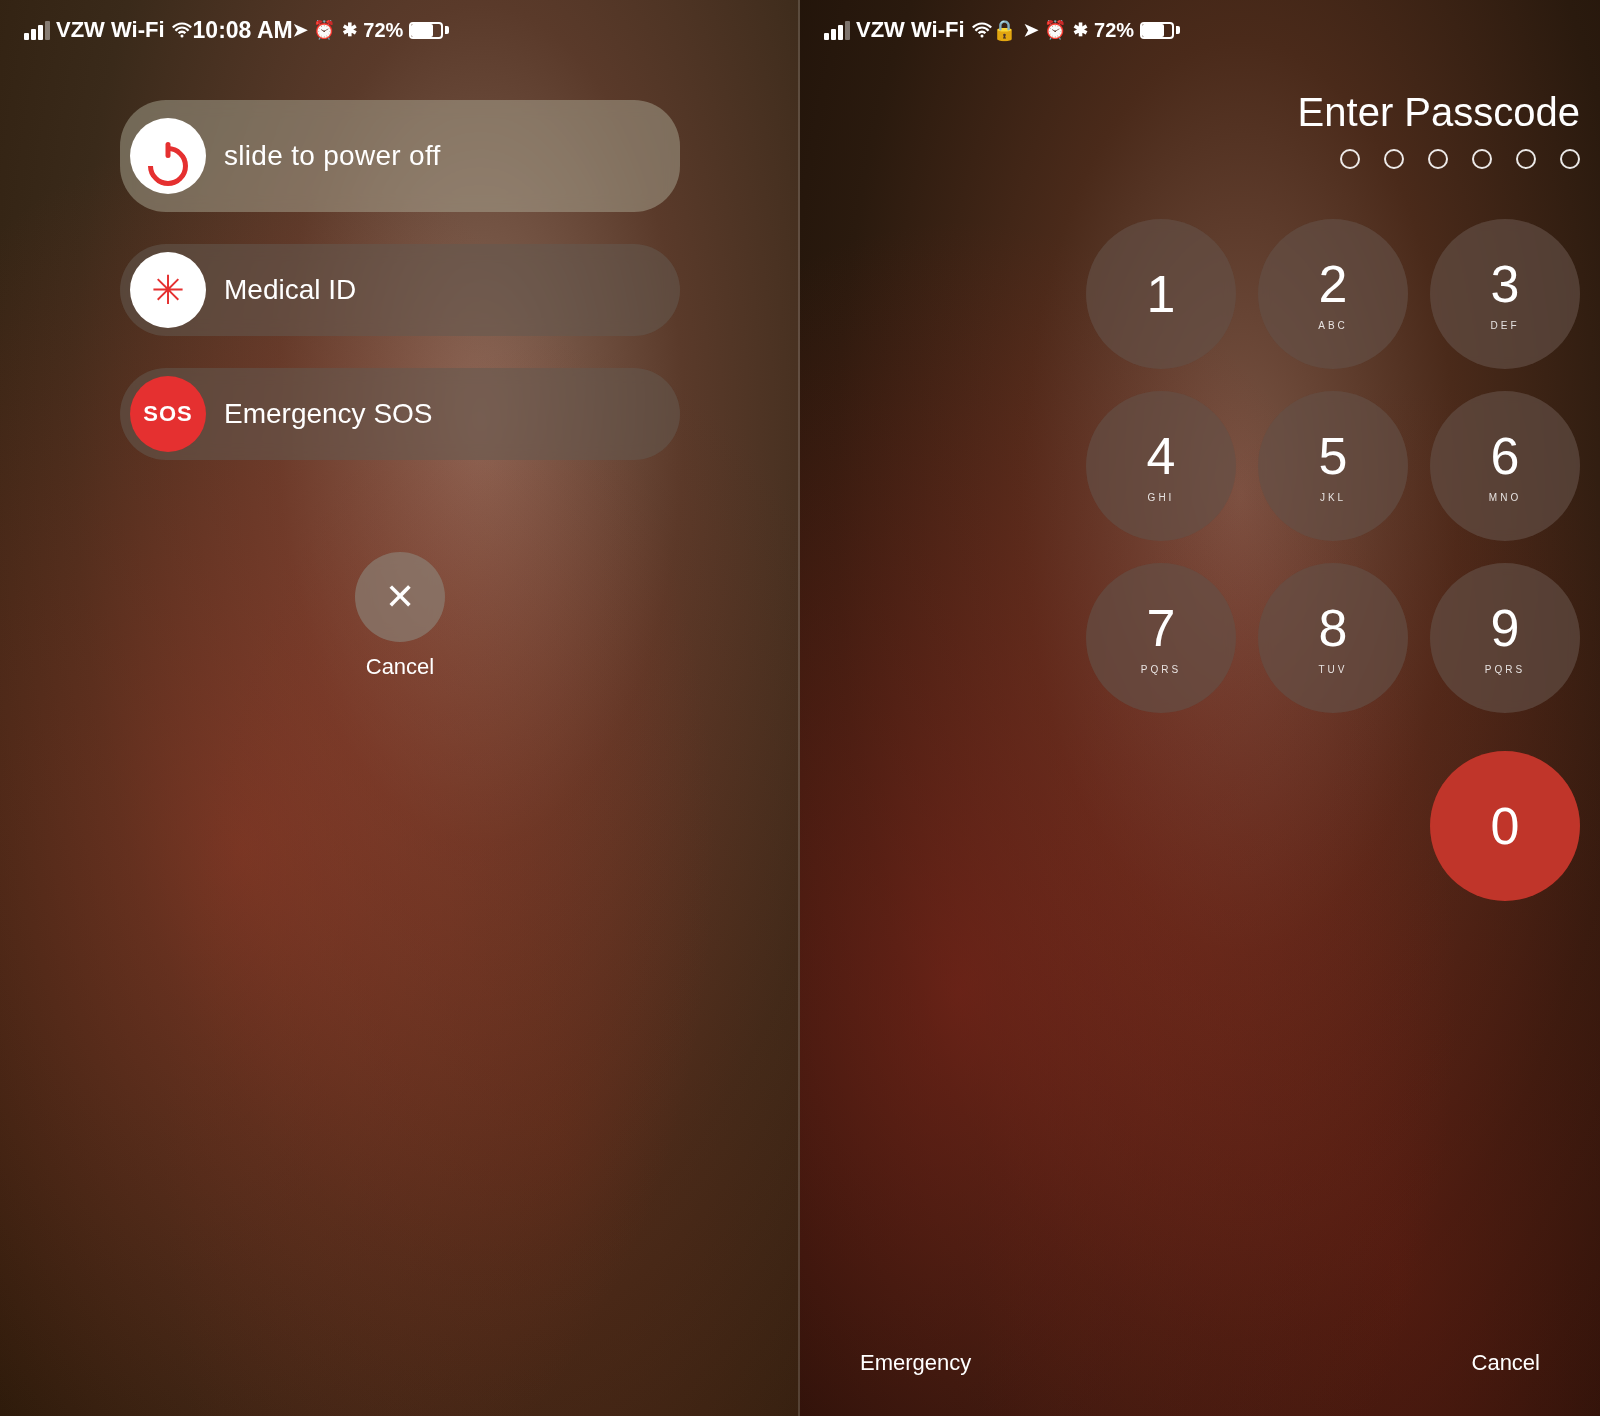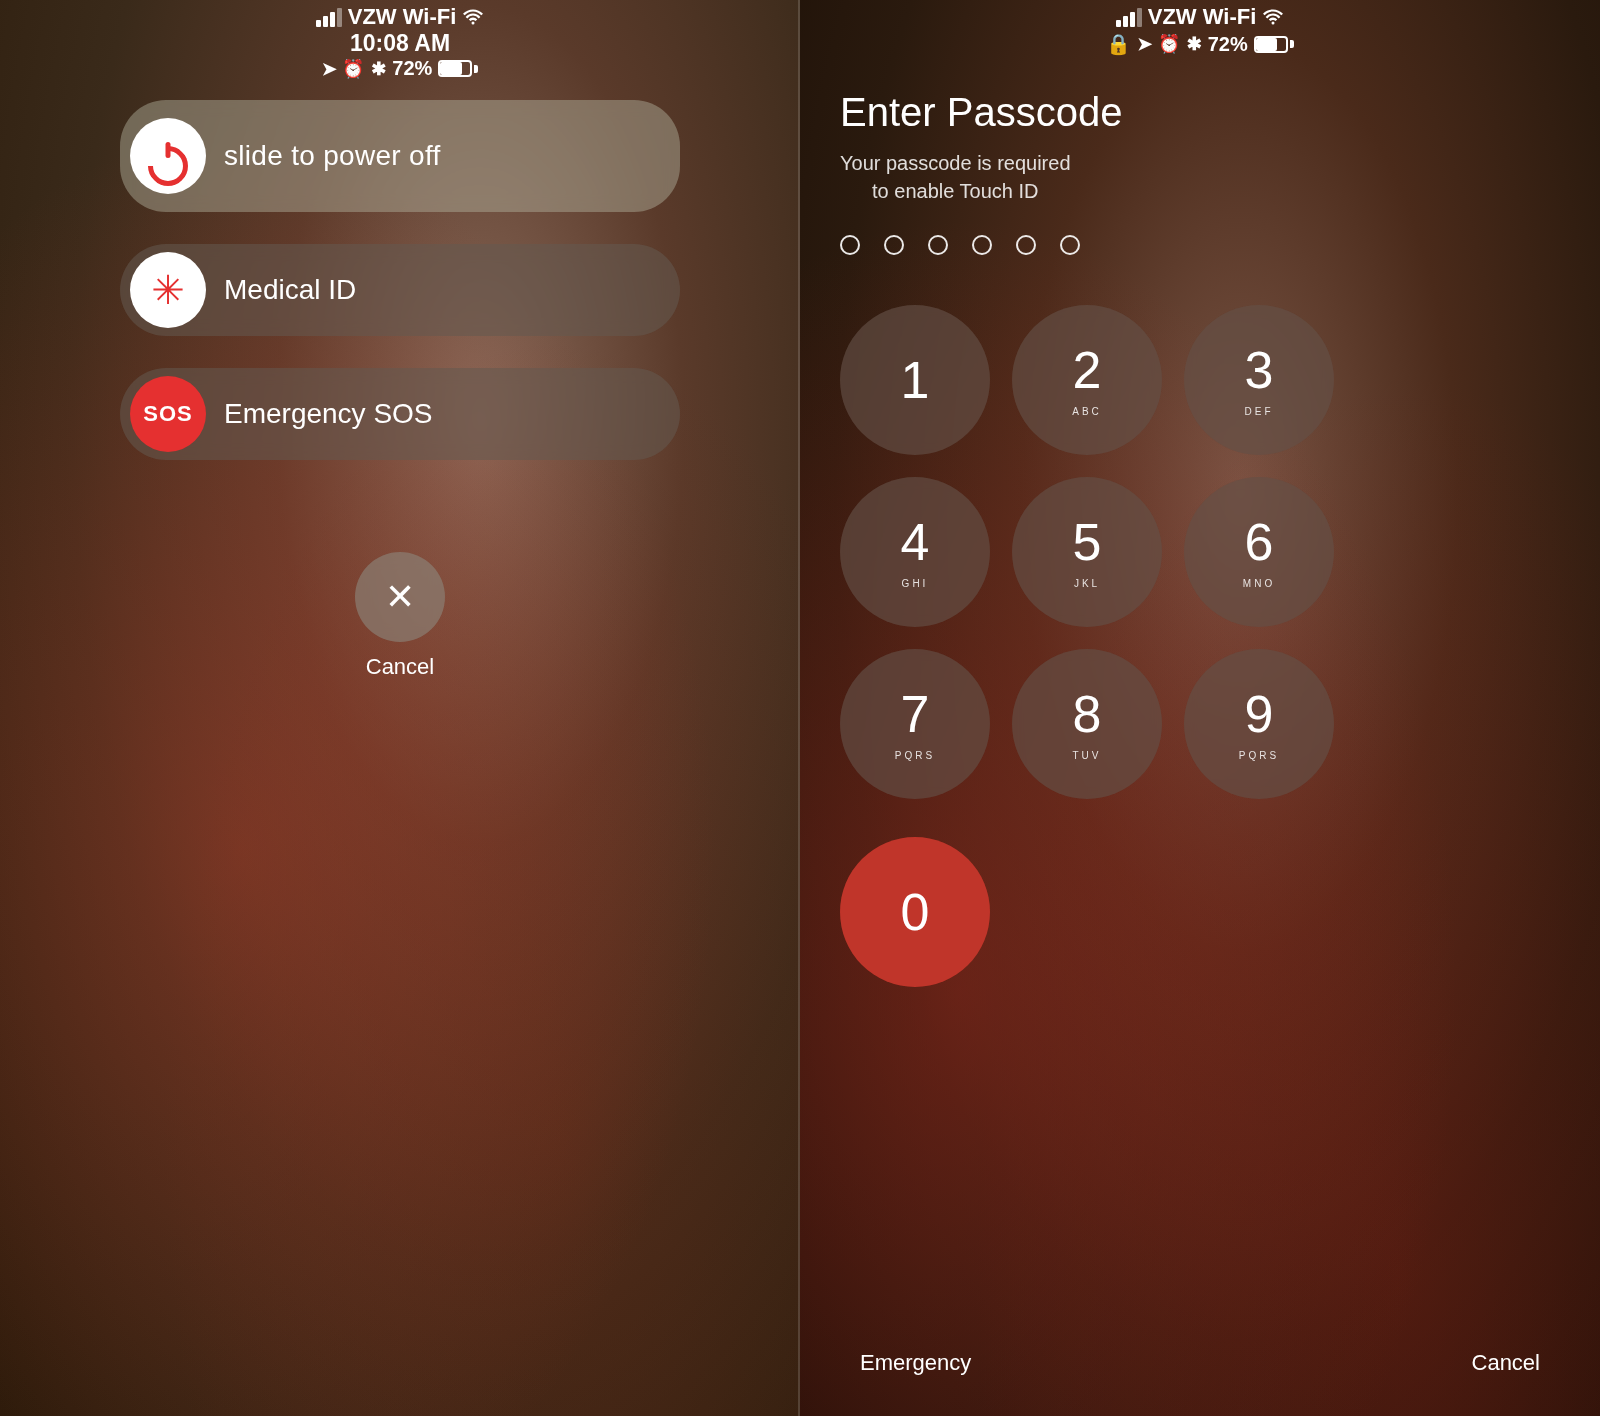--- a/index.html
+++ b/index.html
@@ -41,27 +41,25 @@
                   radial-gradient(ellipse at 75% 90%, rgba(140,30,20,0.4) 0%, transparent 50%);
     }
 
     
     .status-bar {
       position: absolute;
       top: 0; left: 0; right: 0;
       height: 60px;
       display: flex;
       align-items: center;
-      justify-content: space-between;
       padding: 4px 24px;
       z-index: 10;
       font-size: 22px;
       font-weight: 600;
       color: #fff;
-      flex-direction: column;
     }
     .status-left { display: flex; align-items: center; gap: 6px; }
     .status-center { font-size: 23px; font-weight: 700; }
     .status-right { display: flex; align-items: center; gap: 6px; font-size: 20px; }
     .signal-bars { display: flex; align-items: flex-end; gap: 2px; }
     .signal-bars span {
       display: block; width: 5px; background: #fff; border-radius: 1px;
     }
     .signal-bars span:nth-child(1) { height: 7px; }
     .signal-bars span:nth-child(2) { height: 11px; }
@@ -213,22 +211,22 @@
       color: #fff;
       font-weight: 400;
     }
 
     
     .right-content {
       position: absolute;
       top: 70px; left: 0; right: 0;
       display: flex;
       flex-direction: column;
-      align-items: flex-start;
-      padding: 20px 40px;
+      align-items: flex-end;
+      padding: 20px 20px;
       z-index: 5;
     }
 
     .passcode-title {
       font-size: 40px;
       color: #fff;
       font-weight: 400;
       margin-bottom: 14px;
     }
     .passcode-subtitle {
@@ -405,21 +403,20 @@
         <div class="battery-body">
             <div class="battery-fill"></div>
           </div>
         <div class="battery-tip"></div>
       </div>
     </div>
   </div>
 
   <div class="right-content">
     <h1 class="passcode-title">Enter Passcode</h1>
-    <p class="passcode-subtitle">Your passcode is required<br>to enable Touch ID</p>
 
     <div class="passcode-dots">
       <div class="passcode-dot"></div>
       <div class="passcode-dot"></div>
       <div class="passcode-dot"></div>
       <div class="passcode-dot"></div>
       <div class="passcode-dot"></div>
       <div class="passcode-dot"></div>
     </div>
 

